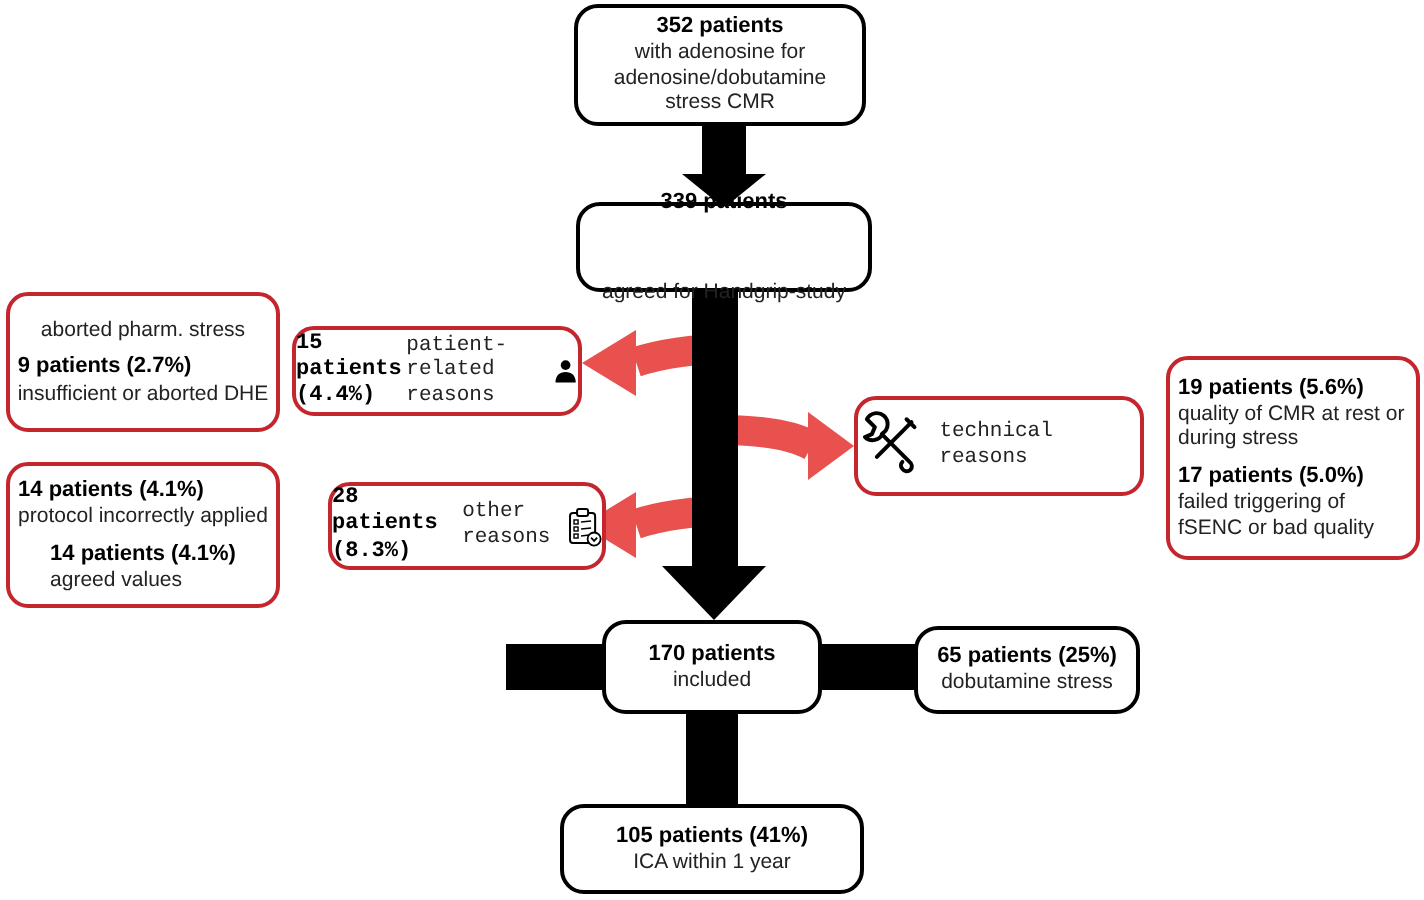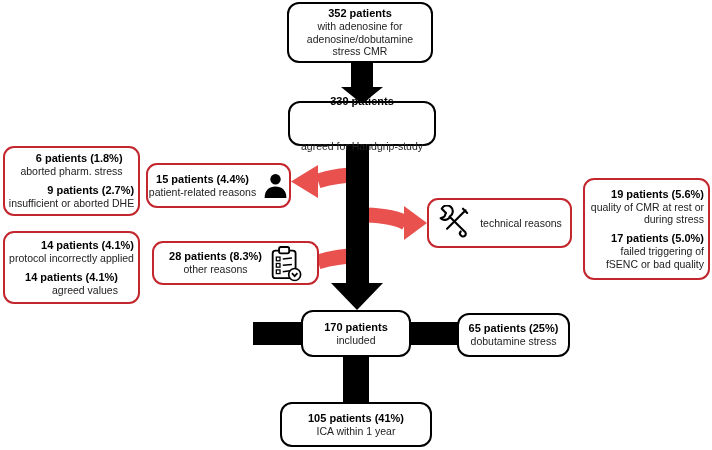--- a/index.html
+++ b/index.html
@@ -3,35 +3,35 @@
 <meta charset="utf-8">
 <style>
   html,body{margin:0;padding:0;background:#fff;}
   .canvas{
     position:relative;width:712px;height:450px;background:#fff;overflow:hidden;
     font-family:"Liberation Sans",sans-serif;color:#1a1a1a;
   }
   .node{
     position:absolute;box-sizing:border-box;background:#fff;
     display:flex;flex-direction:column;align-items:center;justify-content:center;
-    text-align:right;line-height:1.2;
+    text-align:left;line-height:1.2;
   }
   .black-node{border:2.5px solid #000;border-radius:12px;}
   .red-node{border:2.5px solid #c4262e;border-radius:11px;}
   .node .title{font-weight:bold;font-size:11px;color:#000;}
   .node .line, .node .desc{font-size:10.5px;color:#222;}
   .entry{margin:3px 0;}
   .bar{position:absolute;background:#000;}
   .tri-down{position:absolute;width:0;height:0;border-left-style:solid;border-right-style:solid;
     border-left-color:transparent;border-right-color:transparent;border-top-style:solid;border-top-color:#000;}
   .red-arrow{position:absolute;z-index:1;}
   .bar,.tri-down{z-index:2;}
   .node{z-index:3;}
   .row-icon{display:flex;flex-direction:row;align-items:center;justify-content:center;gap:7px;}
-  .txtcol{display:flex;flex-direction:column;align-items:center;}
+  .txtcol{display:flex;flex-direction:row;align-items:center;font-family:Liberation Mono, monospace;}
 </style>
 </head>
 <body>
 
 <div class="canvas">
 
   <div class="bar" style="left:351px;top:61px;width:22px;height:28px;"></div>
   <div class="tri-down" style="left:341px;top:87px;border-left-width:21px;border-right-width:21px;border-top-width:17px;"></div>
 
   <div class="bar" style="left:346px;top:144px;width:23px;height:141px;"></div>
@@ -61,21 +61,20 @@
     <div class="line">stress CMR</div>
   </div>
 
   <div class="node black-node" style="left:288px;top:101px;width:148px;height:45px;gap:32px;">
     <div class="title">339 patients</div>
     <div class="line">agreed for Handgrip-study</div>
   </div>
 
   <div class="node red-node" style="left:3px;top:146px;width:137px;height:70px;">
     <div class="entry">
-      <div class="title">6 patients (1.8%)</div>
       <div class="desc">aborted pharm. stress</div>
     </div>
     <div class="entry">
       <div class="title">9 patients (2.7%)</div>
       <div class="desc">insufficient or aborted DHE</div>
     </div>
   </div>
 
   <div class="node red-node" style="left:3px;top:231px;width:137px;height:73px;">
     <div class="entry">
@@ -92,21 +91,21 @@
     <div class="txtcol">
       <div class="title">15 patients  (4.4%)</div>
       <div class="desc">patient-related reasons</div>
     </div>
     <svg width="25" height="27" viewBox="0 0 24 26">
       <circle cx="12" cy="7" r="5" fill="#000"></circle>
       <path d="M1.5,25 C1.5,17.5 6,14 12,14 C18,14 22.5,17.5 22.5,25 Z" fill="#000"></path>
     </svg>
   </div>
 
-  <div class="node red-node row-icon" style="left:152px;top:241px;width:167px;height:44px;">
+  <div class="node red-node row-icon" style="left:164px;top:241px;width:139px;height:44px;">
     <div class="txtcol">
       <div class="title">28 patients (8.3%)</div>
       <div class="desc">other reasons</div>
     </div>
     <svg width="33" height="37" viewBox="0 0 36 40">
       <rect x="4" y="6" width="25" height="30" rx="3" fill="none" stroke="#000" stroke-width="2"></rect>
       <rect x="11" y="2" width="11" height="7" rx="2" fill="#fff" stroke="#000" stroke-width="2"></rect>
       <rect x="8" y="13" width="4" height="4" fill="none" stroke="#000" stroke-width="1.4"></rect>
       <rect x="8" y="20" width="4" height="4" fill="none" stroke="#000" stroke-width="1.4"></rect>
       <rect x="8" y="27" width="4" height="4" fill="none" stroke="#000" stroke-width="1.4"></rect>

